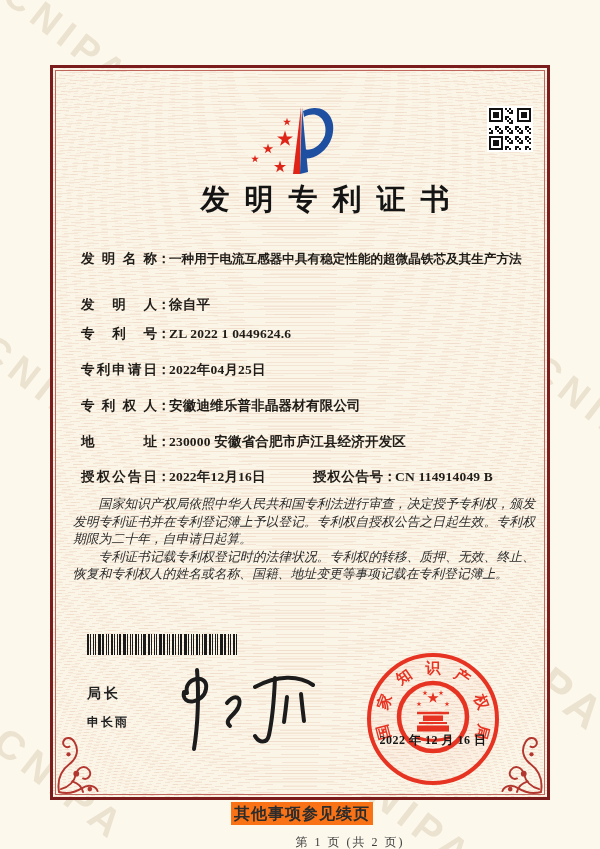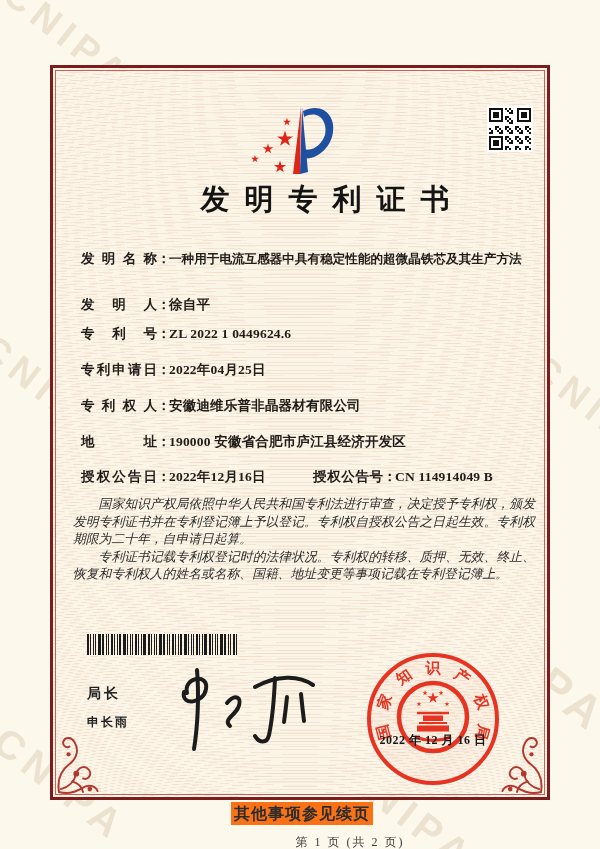--- a/index.html
+++ b/index.html
@@ -248,21 +248,21 @@
   <div class="frow r3">
     <span class="flabel">专利号</span><span class="fcolon">：</span><span class="fvalue">ZL 2022 1 0449624.6</span>
   </div>
   <div class="frow r4">
     <span class="flabel">专利申请日</span><span class="fcolon">：</span><span class="fvalue">2022年04月25日</span>
   </div>
   <div class="frow r5">
     <span class="flabel">专利权人</span><span class="fcolon">：</span><span class="fvalue">安徽迪维乐普非晶器材有限公司</span>
   </div>
   <div class="frow r6">
-    <span class="flabel">地址</span><span class="fcolon">：</span><span class="fvalue">190000 安徽省合肥市庐江县经济开发区</span>
+    <span class="flabel">地址</span><span class="fcolon">：</span><span class="fvalue">230000 安徽省合肥市庐江县经济开发区</span>
   </div>
   <div class="frow r7">
     <span class="flabel">授权公告日</span><span class="fcolon">：</span><span class="fvalue">2022年12月16日</span>
     <span class="fpair2">
       <span class="flabel">授权公告号</span><span class="fcolon">：</span><span class="fvalue">CN 114914049 B</span>
     </span>
   </div>
 
   <div class="abs bodytext">
     <p>国家知识产权局依照中华人民共和国专利法进行审查，决定授予专利权，颁发发明专利证书并在专利登记簿上予以登记。专利权自授权公告之日起生效。专利权期限为二十年，自申请日起算。</p>

